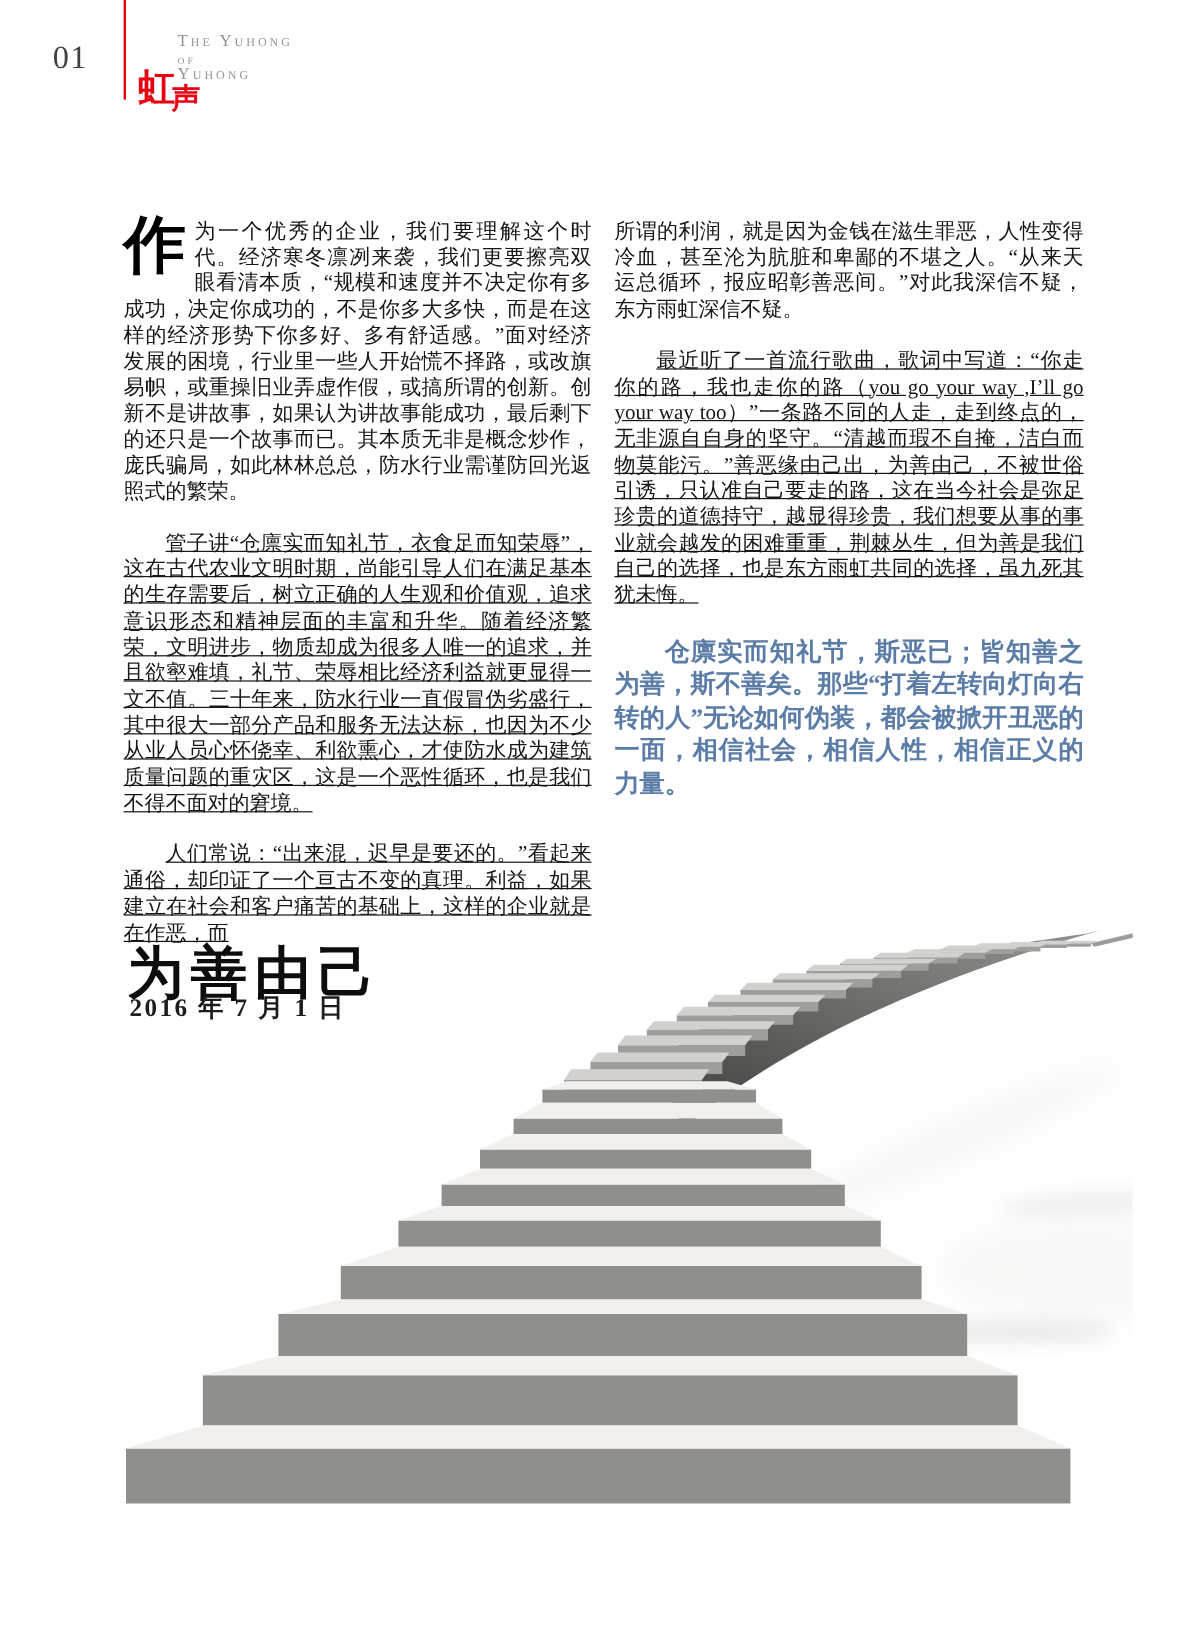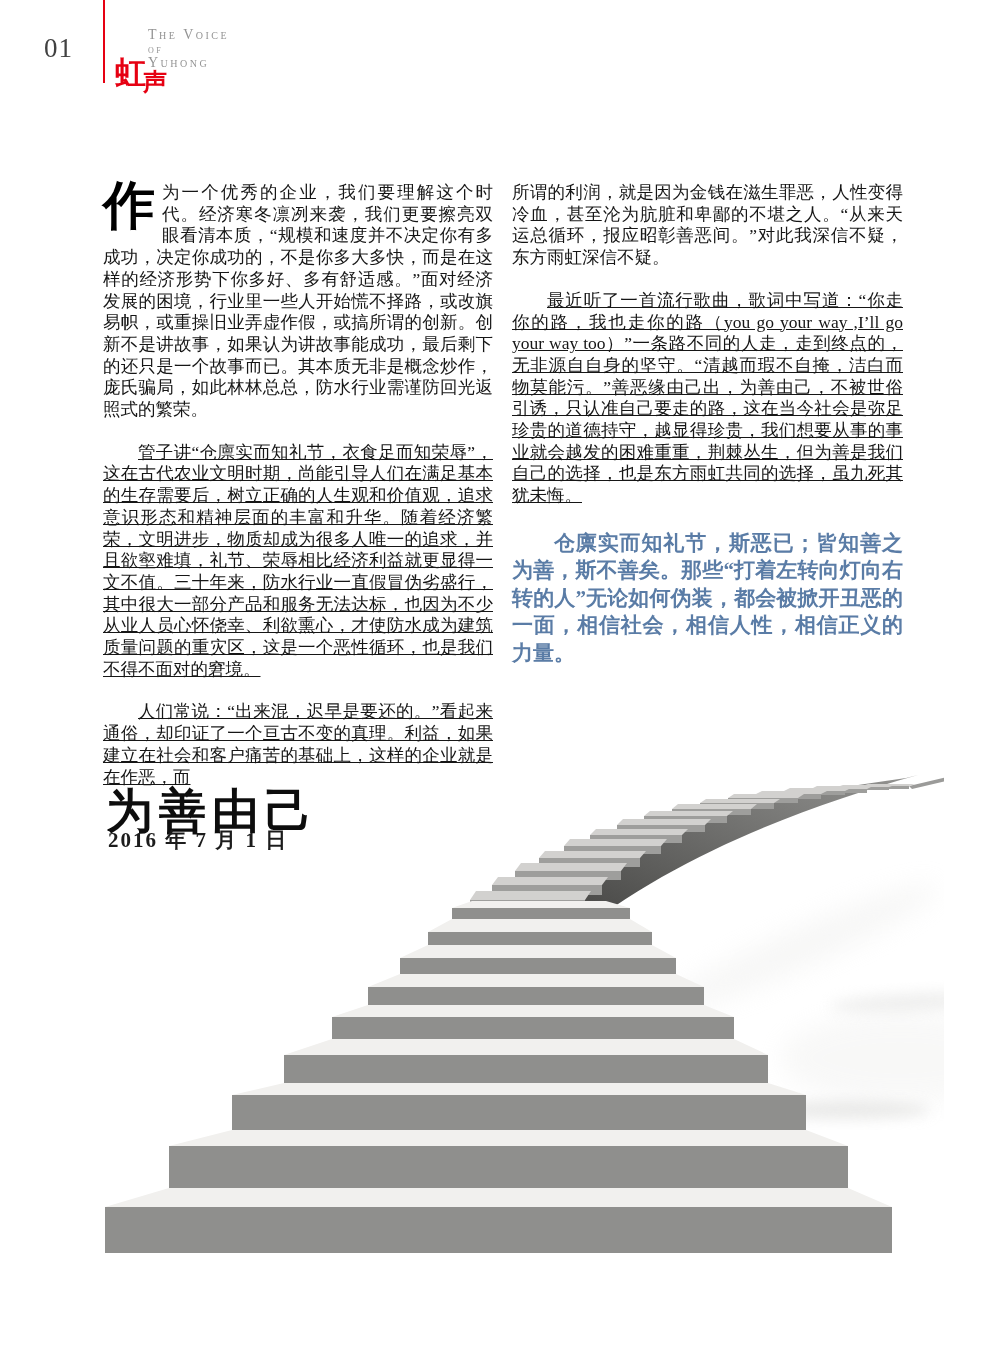--- a/index.html
+++ b/index.html
@@ -50,21 +50,21 @@
   .stairs{position:absolute;left:100px;top:758px;width:880px;height:505px;z-index:1;}
 </style>
 </head>
 <body>
 
 <div class="page">
 
   <div class="page-num">01</div>
   <div class="red-rule"></div>
   <div class="masthead-en">
-    <div class="m1">The Voice</div>
+    <div class="m1">The Yuhong</div>
     <div class="m2">of</div>
     <div class="m3">Yuhong</div>
   </div>
   <div class="logo">
     <span class="c1">虹</span><span class="c2">声</span>
   </div>
 
   <section class="col col-left">
     <p class="body-p"><span class="dropcap">作</span><span>为一个优秀的企业，我们要理解这个时代。经济寒冬凛冽来袭，我们更要擦亮双眼看清本质，“规模和速度并不决定你有多成功，决定你成功的，不是你多大多快，而是在这样的经济形势下你多好、多有舒适感。”面对经济发展的困境，行业里一些人开始慌不择路，或改旗易帜，或重操旧业弄虚作假，或搞所谓的创新。创新不是讲故事，如果认为讲故事能成功，最后剩下的还只是一个故事而已。其本质无非是概念炒作，庞氏骗局，如此林林总总，防水行业需谨防回光返照式的繁荣。</span></p>
     <p class="body-p indent">管子讲“仓廪实而知礼节，衣食足而知荣辱”，这在古代农业文明时期，尚能引导人们在满足基本的生存需要后，树立正确的人生观和价值观，追求意识形态和精神层面的丰富和升华。随着经济繁荣，文明进步，物质却成为很多人唯一的追求，并且欲壑难填，礼节、荣辱相比经济利益就更显得一文不值。三十年来，防水行业一直假冒伪劣盛行，其中很大一部分产品和服务无法达标，也因为不少从业人员心怀侥幸、利欲熏心，才使防水成为建筑质量问题的重灾区，这是一个恶性循环，也是我们不得不面对的窘境。</p>

